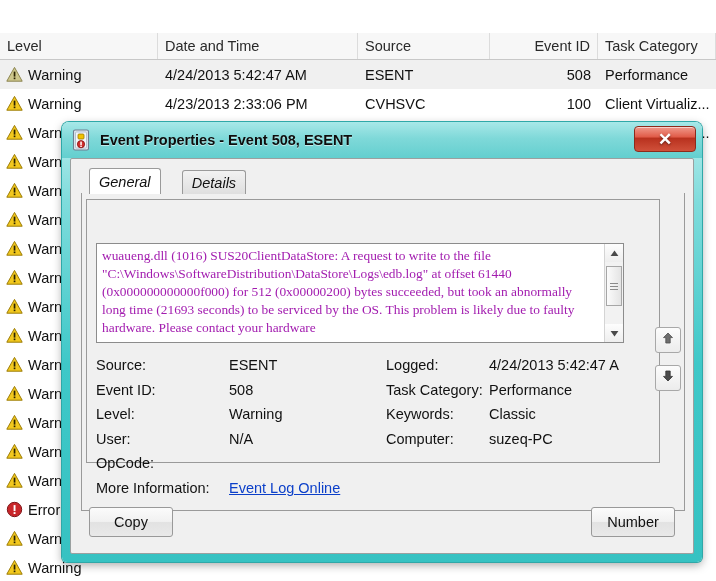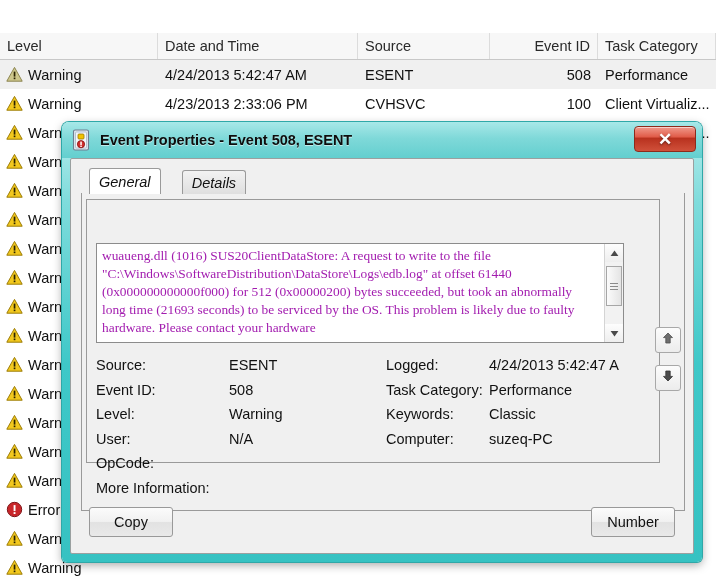--- a/index.html
+++ b/index.html
@@ -582,20 +582,21 @@
           <span class="pv c1v">N/A</span>
           <span class="pl c2l">Computer:</span>
           <span class="pv c2v">suzeq-PC</span>
         </div>
         <div class="prow">
           <span class="pl c1l">OpCode:</span>
           <span class="pv c1v"></span>
         </div>
         <div class="prow">
           <span class="pl c1l">More Information:</span>
+          <span class="pv c1v link">Event Log Online</span>
         </div>
       </div>
 
       <div class="navbtn up">
         <span>
           <svg width="14" height="14" viewBox="0 0 14 14">
             <path d="M7 2 L11.5 6.6 H9.2 V12 H4.8 V6.6 H2.5 Z" fill="#6e6e6e" stroke="#4d4d4d" stroke-width=".8" stroke-linejoin="round"></path>
           </svg>
         </span>
       </div>

